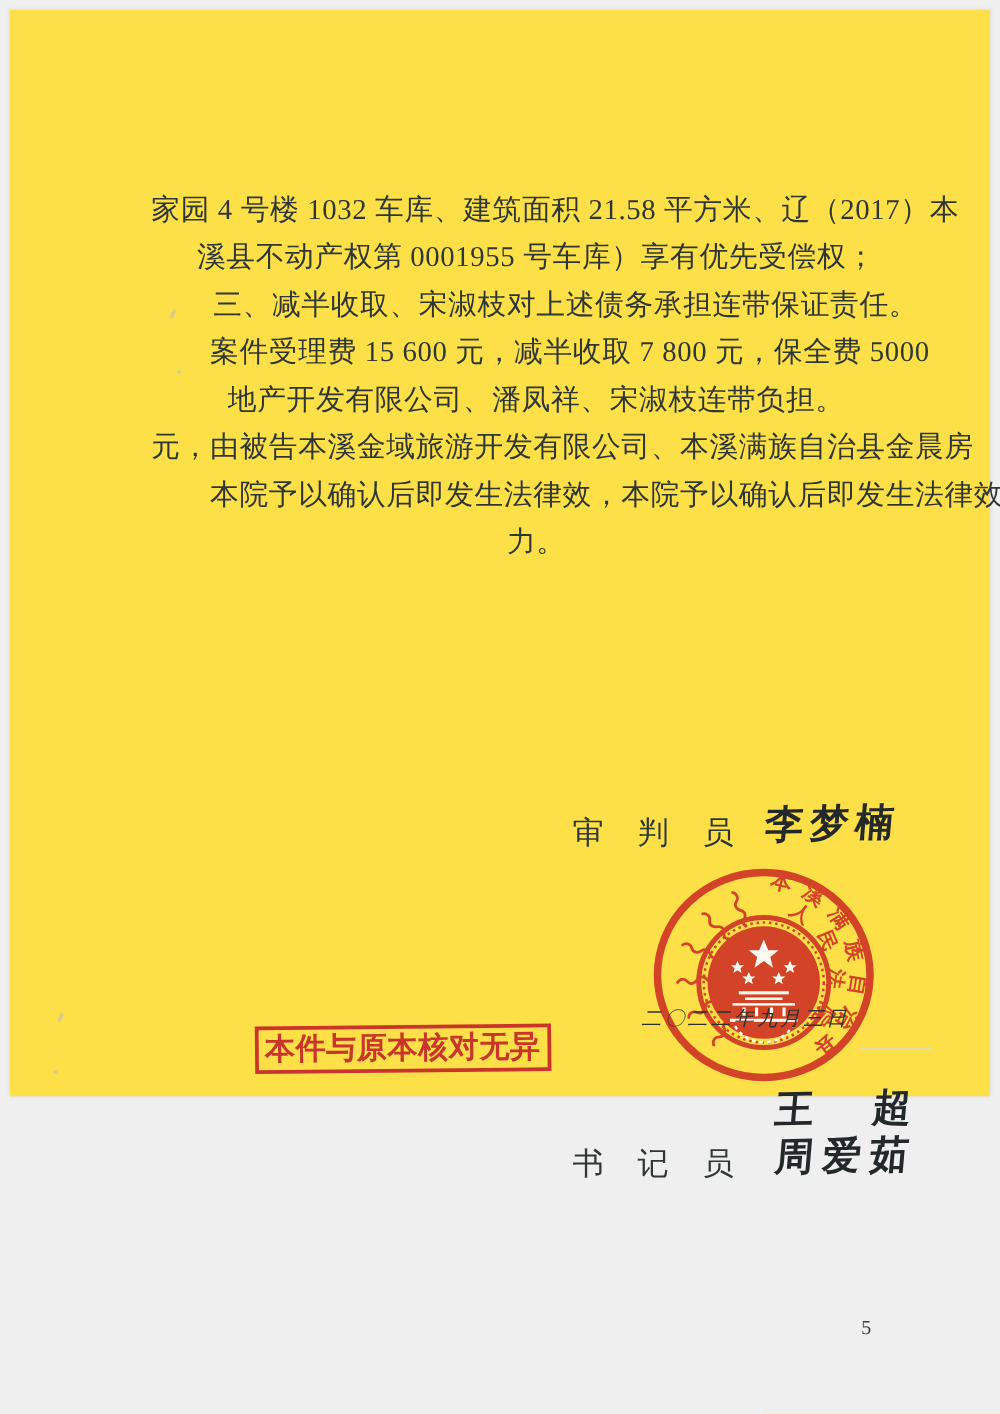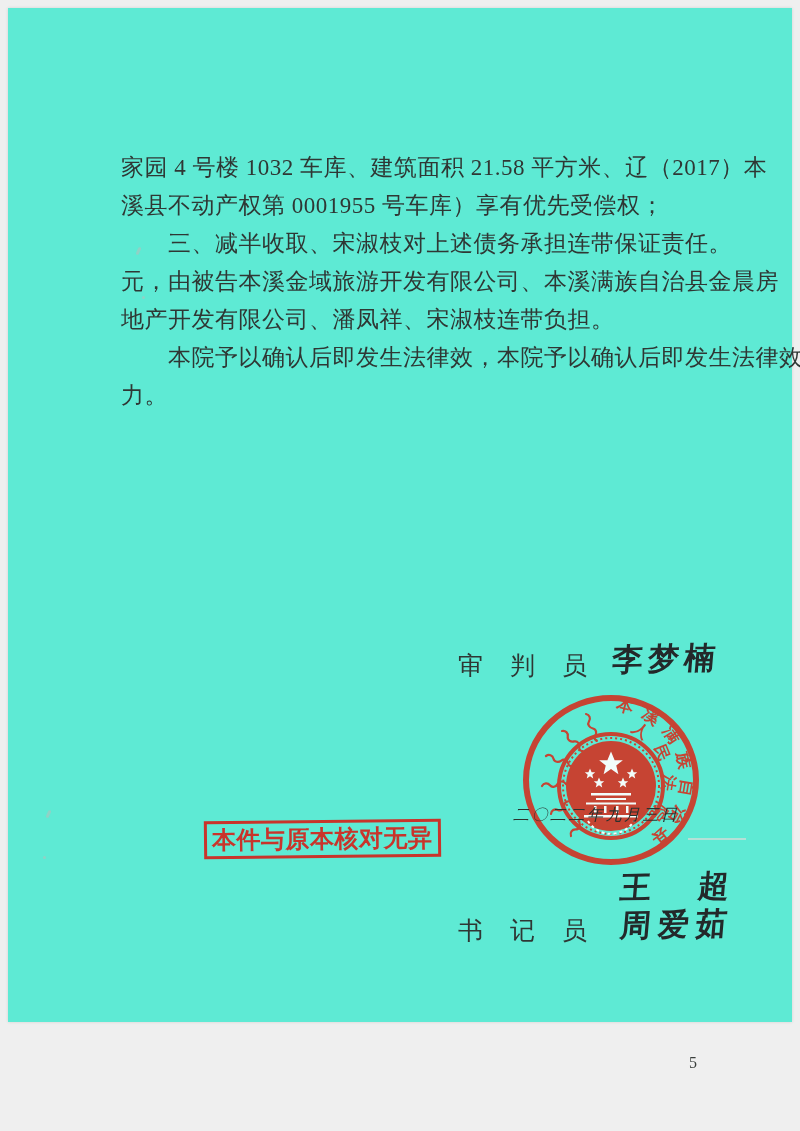--- a/index.html
+++ b/index.html
@@ -3,23 +3,24 @@
 <meta charset="utf-8">
 <style>
   html,body{margin:0;padding:0;}
   body{
     width:800px;height:1131px;position:relative;
     background:#efefef;
     font-family:"Liberation Serif","DejaVu Serif",serif;
     overflow:hidden;
   }
   .page{
-    position:absolute;left:8px;top:8px;width:784px;height:1014px;
-    background:#5eead4;
+    position:absolute;left:8px;top:8px;width:784px;height:869px;
+    background:#fde047;
     box-shadow:0 0 3px rgba(0,0,0,.12);
+    text-align:center;
   }
   .body-text{
     position:absolute;left:113px;top:141px;width:616px;
     font-size:23px;line-height:38px;color:#2f3734;
     letter-spacing:0.5px;
   }
   .body-line{white-space:pre;}
   .sig-label{
     position:absolute;font-size:25px;color:#2f3734;white-space:pre;letter-spacing:1px;
   }
@@ -62,22 +63,23 @@
 </style>
 </head>
 <body>
 
 <div class="page">
 
   <div class="body-text">
     <div class="body-line">家园 4 号楼 1032 车库、建筑面积 21.58 平方米、辽（2017）本</div>
     <div class="body-line">溪县不动产权第 0001955 号车库）享有优先受偿权；</div>
     <div class="body-line">　　三、减半收取、宋淑枝对上述债务承担连带保证责任。</div>
+    <div class="body-line">　　案件受理费 15 600 元，减半收取 7 800 元，保全费 5000</div>
+    <div class="body-line">地产开发有限公司、潘凤祥、宋淑枝连带负担。</div>
     <div class="body-line">元，由被告本溪金域旅游开发有限公司、本溪满族自治县金晨房</div>
-    <div class="body-line">地产开发有限公司、潘凤祥、宋淑枝连带负担。</div>
     <div class="body-line">　　本院予以确认后即发生法律效，本院予以确认后即发生法律效</div>
     <div class="body-line">力。</div>
   </div>
 
   <div class="sig-label judge-label">审　判　员</div>
   <div class="sig-name judge-name">李梦楠</div>
 
   <svg class="court-seal" viewBox="0 0 182 172" xmlns="http://www.w3.org/2000/svg">
     <defs>
       <path id="arcOuter" d="M 91 16 A 70 70 0 0 1 91 156" fill="none"></path>

